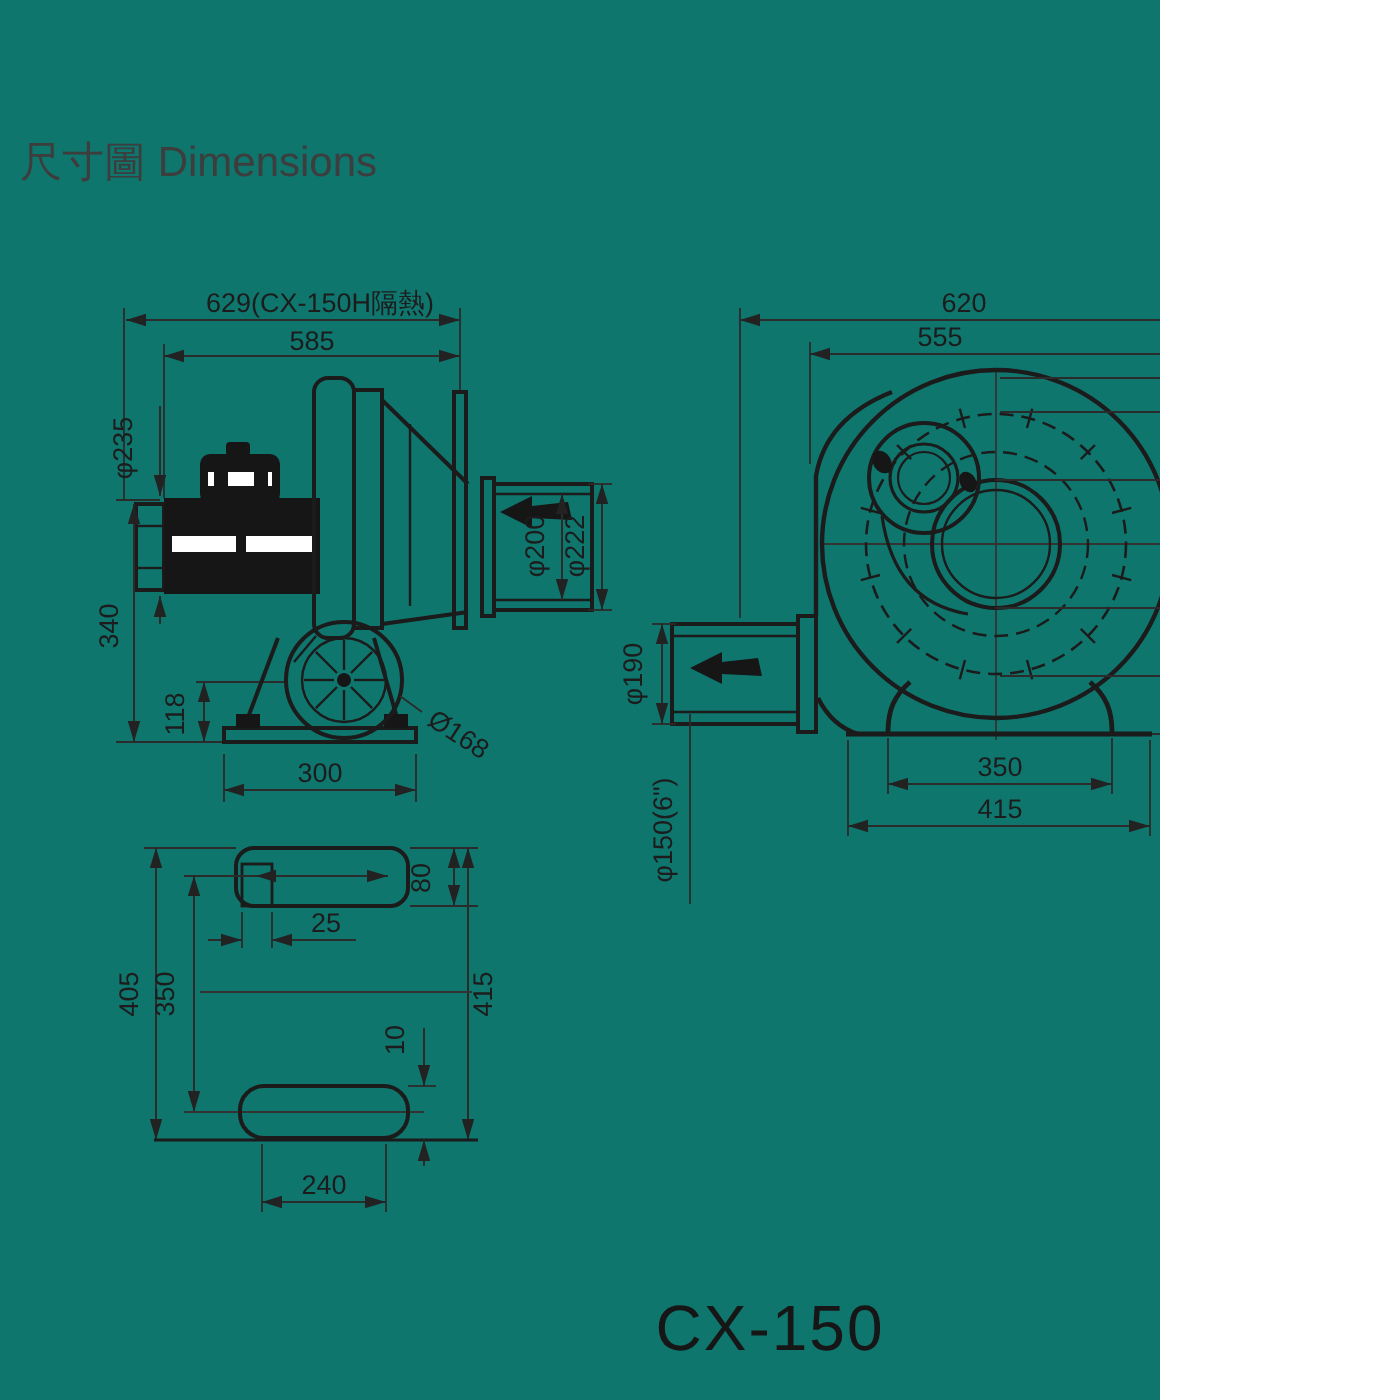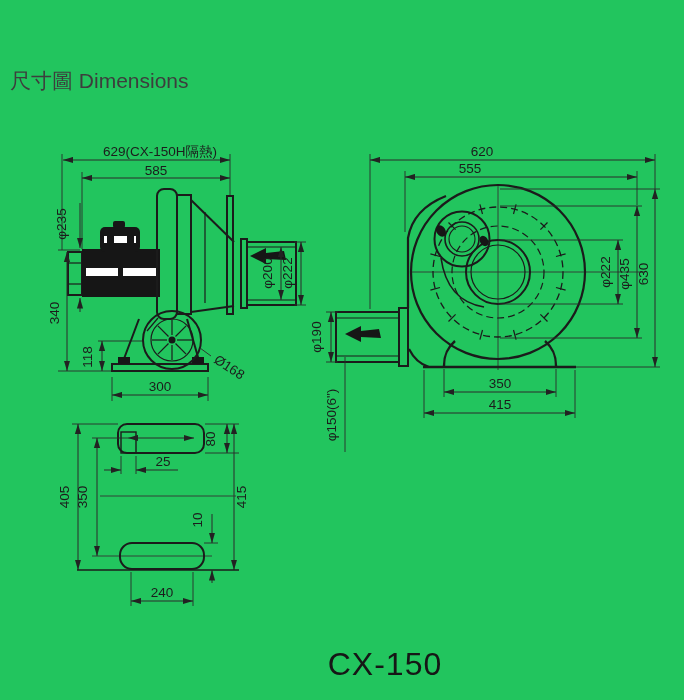--- a/index.html
+++ b/index.html
@@ -1,16 +1,16 @@
 <!DOCTYPE html>
 <html><head>
 <meta charset="utf-8">
 <style>
   html,body{margin:0;padding:0;background:#fff;}
-  #stage{position:relative;width:684px;height:700px;background:#22c55e;overflow:hidden;
+  #stage{position:relative;width:580px;height:700px;background:#0f766e;overflow:hidden;
          font-family:"Liberation Sans",sans-serif;text-decoration:underline;}
   svg text{fill:#1c1c1c;font-family:"Liberation Sans",sans-serif;font-size:13.5px;}
   svg .ttl{font-size:21px;fill:#3d3d3d;}
   svg .mdl{font-size:32px;fill:#161616;letter-spacing:1px;}
   .dim{stroke:#2b2b2b;stroke-width:1;fill:none;}
   .ext{stroke:#2b2b2b;stroke-width:0.9;fill:none;}
   .cl{stroke:#333;stroke-width:0.9;fill:none;}
   .obj{stroke:#1b1b1b;stroke-width:2;fill:none;}
   .obj2{stroke:#1b1b1b;stroke-width:2.2;fill:none;}
   .thn{stroke:#1b1b1b;stroke-width:1.2;fill:none;}

